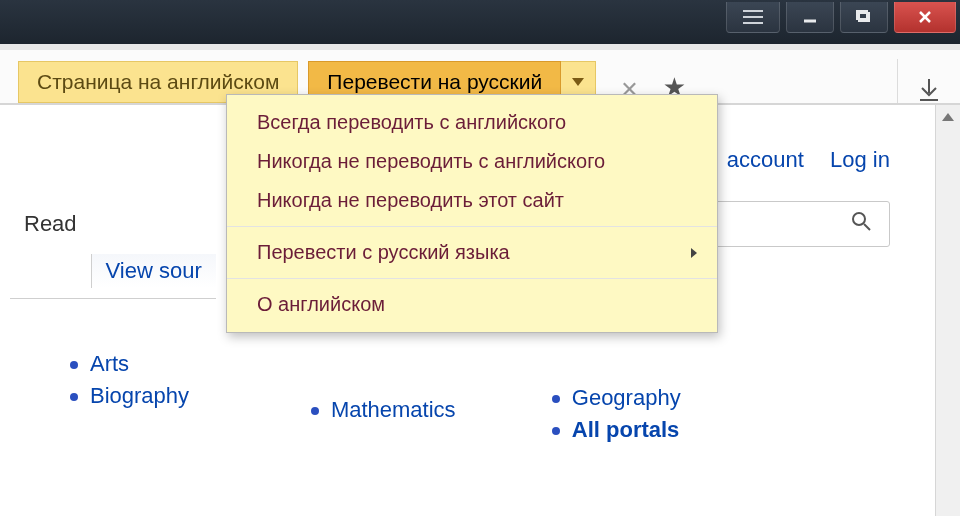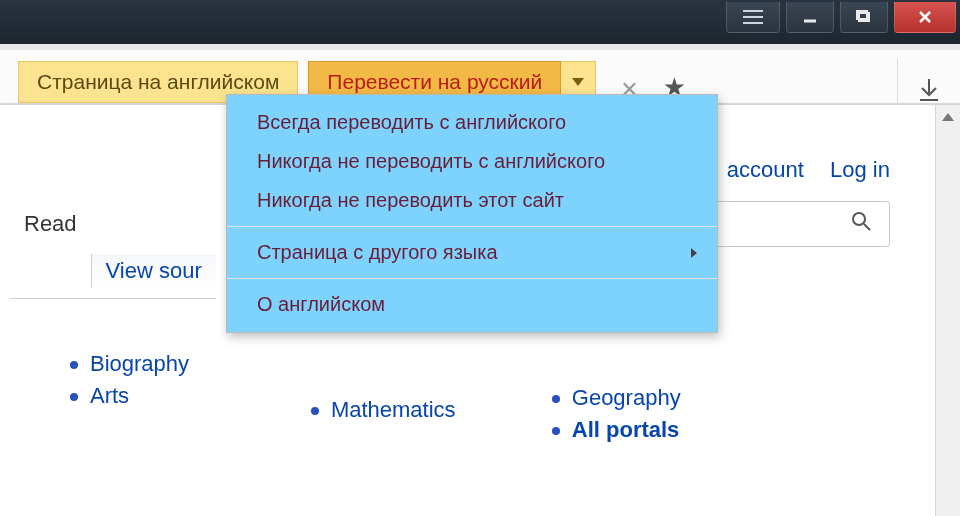--- a/index.html
+++ b/index.html
@@ -58,21 +58,21 @@
   .trbar-info {
     background: #fbe38f;
     color: #5c4a13;
     border: 1px solid #e6c765;
     padding: 8px 18px;
     font-size: 21px;
     margin-right: 10px;
   }
   .trbar-action {
     background: #f2b946;
-    color: #b91c1c;
+    color: #000000;
     border: 1px solid #d99a2b;
     padding: 8px 18px;
     font-size: 21px;
     margin-right: 0;
   }
   .trbar-drop {
     background: #fbe38f;
     border: 1px solid #e6c765;
     border-left: none;
     width: 34px;
@@ -121,21 +121,21 @@
   .page-scroll .arrow-up {
     width: 0; height: 0;
     border-left: 6px solid transparent;
     border-right: 6px solid transparent;
     border-bottom: 8px solid #777;
     margin-top: 8px;
   }
 
   .top-links {
     position: absolute;
-    top: 52px;
+    top: 42px;
     right: 70px;
     color: #0645ad;
     font-size: 22px;
   }
   .top-links span { margin-left: 20px; }
 
   
   .search-box {
     position: absolute;
     top: 96px;
@@ -201,21 +201,21 @@
     margin-right: 12px;
     vertical-align: middle;
   }
 
   
   .menu {
     position: absolute;
     top: 94px;  
     left: 226px;
     width: 490px;
-    background: #7dd3fc;
+    background: #fef9c3;
     border: 1px solid #b9b9b9;
     box-shadow: 2px 4px 10px rgba(0,0,0,0.25);
     z-index: 50;
     padding: 8px 0;
   }
   .menu .menu-item {
     padding: 8px 30px;
     font-size: 20px;
     color: #6b1d38; 
     position: relative;
@@ -316,22 +316,22 @@
           <g stroke="#555" stroke-width="2" fill="none">
             <circle cx="8" cy="8" r="6"></circle>
             <line x1="13" y1="13" x2="19" y2="19"></line>
           </g>
         </svg>
     </span>
   </div>
 
   <div class="lists">
     <div class="col">
+      <div class="item"><span class="bullet"></span><span>Arts</span></div>
       <div class="item"><span class="bullet"></span><span>Biography</span></div>
-      <div class="item"><span class="bullet"></span><span>Arts</span></div>
     </div>
     <div class="col" style="margin-top:46px">
       <div class="item"><span class="bullet"></span><span>Mathematics</span></div>
     </div>
     <div class="col" style="position:relative;">
 
       <div style="height:34px"></div>
       <div class="item"><span class="bullet"></span><span>Geography</span></div>
       <div class="item bold"><span class="bullet"></span><span>All portals</span></div>
     </div>
@@ -341,18 +341,18 @@
     <div class="arrow-up"></div>
   </div>
 </div>
 
 <div class="menu">
   <div class="menu-item">Всегда переводить с английского</div>
   <div class="menu-item">Никогда не переводить с английского</div>
   <div class="menu-item">Никогда не переводить этот сайт</div>
   <div class="menu-sep"></div>
   <div class="menu-item">
-    <span>Страница с другого языка</span>
+    <span>Перевести с русский языка</span>
     <span class="submenu-arrow"></span>
   </div>
   <div class="menu-sep"></div>
   <div class="menu-item">О английском</div>
 </div>
 
 </body></html>

